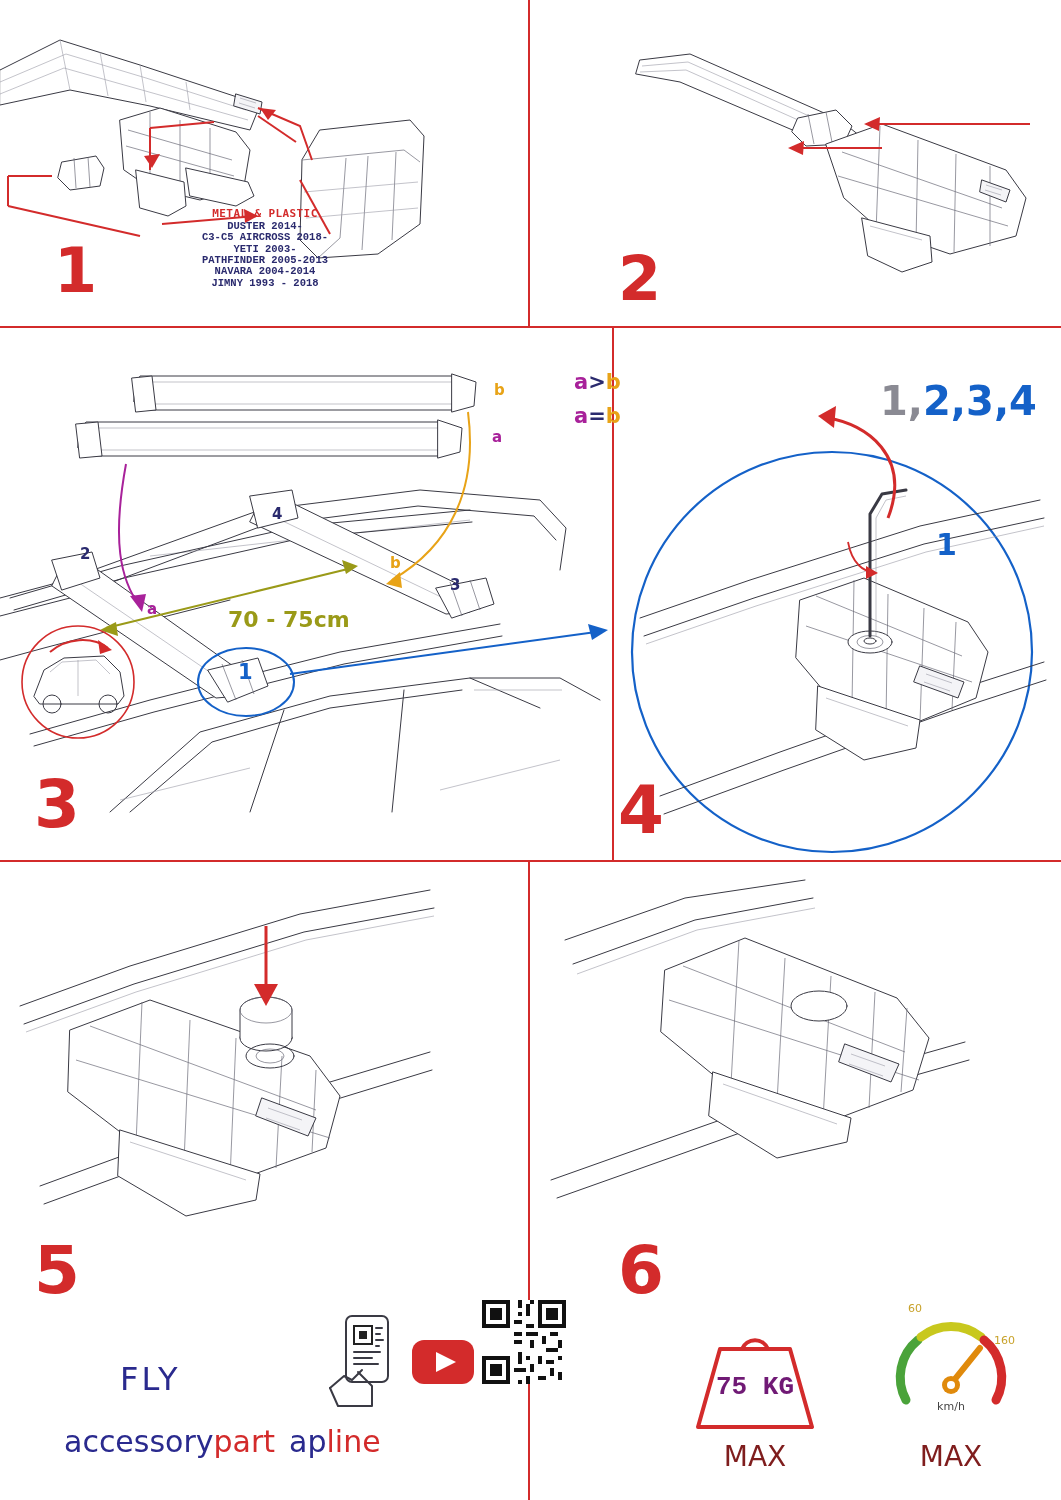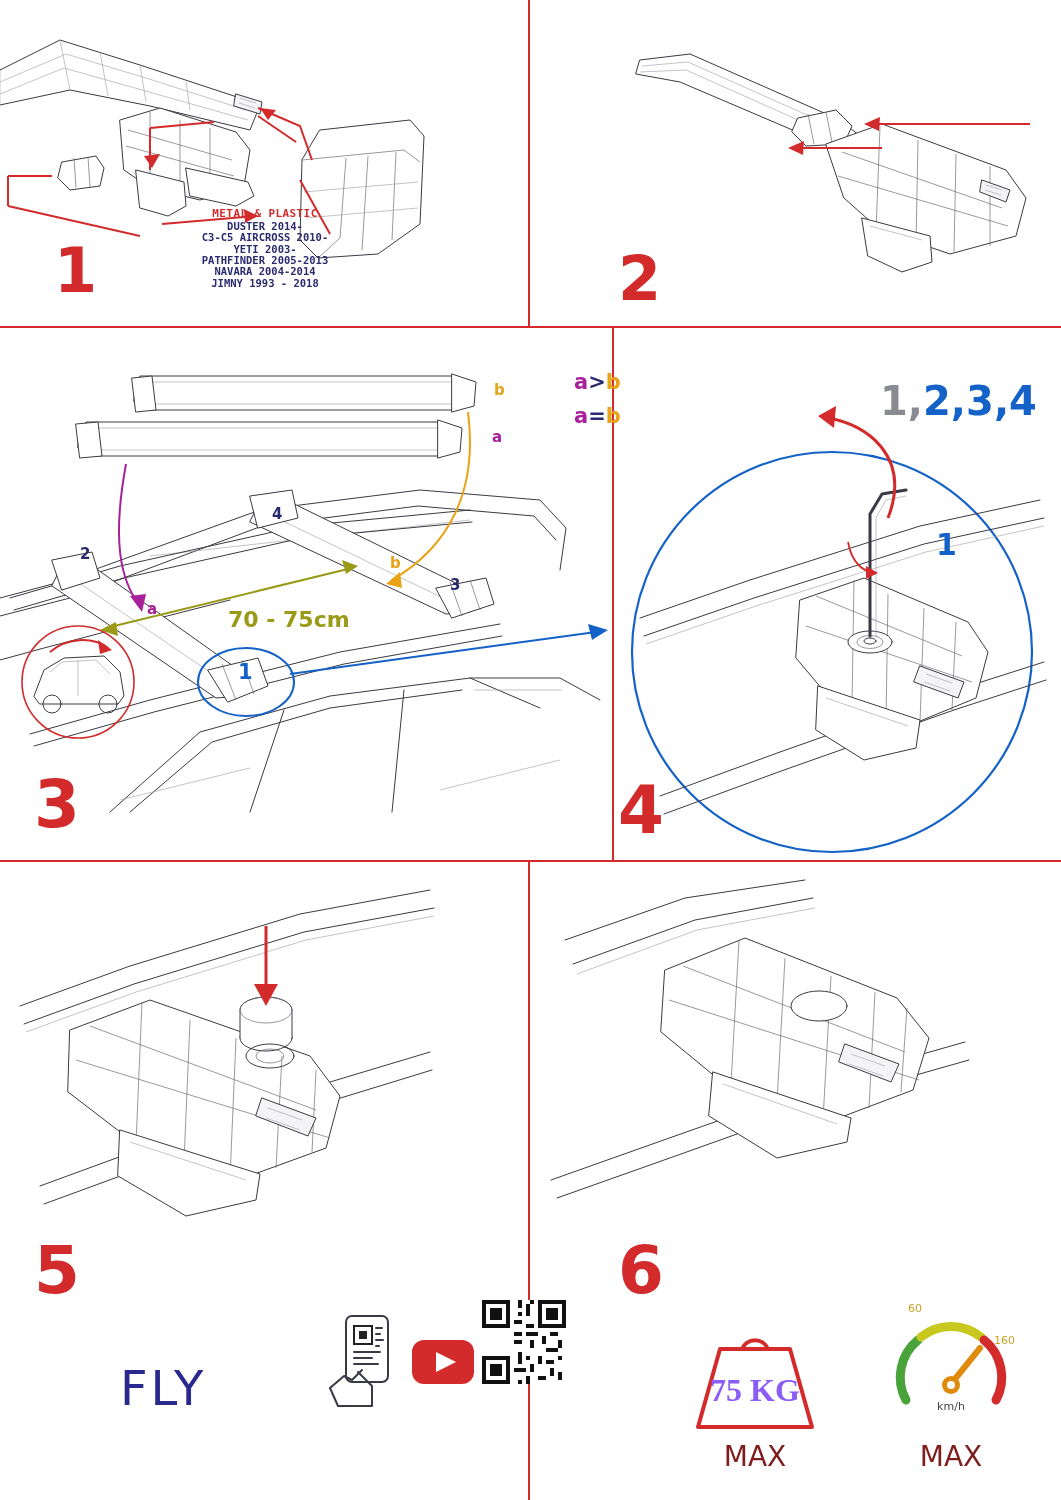--- a/index.html
+++ b/index.html
@@ -41,30 +41,30 @@
   .ab .eq{color:#2a2a6e;}
 
   .lbl{position:absolute;font-family:"DejaVu Sans", sans-serif;font-weight:700;}
 
   .seq{position:absolute;font-family:"DejaVu Sans", sans-serif;font-weight:700;font-size:40px;}
   .seq .g{color:#8a8a93;}
   .seq .bl{color:#1461c8;}
 
   
   .brand-fly{position:absolute;font-family:"DejaVu Sans", sans-serif;font-weight:400;
-             font-size:48px;letter-spacing:3px;color:#2a2a8e;}
+             font-size:32px;letter-spacing:3px;color:#2a2a8e;}
   .brand-line{position:absolute;font-family:"DejaVu Sans", sans-serif;font-size:30px;}
   .brand-line .acc{color:#2a2a8e;}
   .brand-line .part{color:#d32b2b;}
   .brand-line .ap{color:#2a2a8e;}
   .brand-line .line{color:#d32b2b;}
 
   .maxlbl{position:absolute;font-family:"DejaVu Sans", sans-serif;font-size:28px;color:#7f1d1d;}
-  .kgtxt{position:absolute;font-family:Liberation Serif, serif;font-weight:700;
-         font-size:32px;color:#8b5cf6;}
+  .kgtxt{position:absolute;font-family:Liberation Mono, monospace;font-weight:700;
+         font-size:26px;color:#701a75;}
   .kmh{position:absolute;font-family:"DejaVu Sans", sans-serif;font-size:11px;color:#444;}
   .gauge-num{position:absolute;font-family:"DejaVu Sans", sans-serif;font-size:11px;color:#c8a22a;}
 </style>
 </head>
 <body>
 
 <div class="sheet">
 
   <div class="divider" style="top:326px;"></div>
   <div class="divider" style="top:860px;"></div>
@@ -118,23 +118,23 @@
       <path class="red" d="M258 98 L300 116 L312 150"></path>
       <polygon class="redf" points="260,98 276,100 268,110"></polygon>
       <polygon class="redf" points="152,158 160,144 144,146"></polygon>
       <path class="red" d="M162 214 L256 206"></path>
       <polygon class="redf" points="258,206 244,199 245,213"></polygon>
     </svg>
   </div>
 
   <div style="position:absolute;left:140px;top:207px;width:250px;text-align:center;">
     <div class="cap-red" style="font-size:11px;letter-spacing:.4px;">METAL &amp; PLASTIC</div>
-    <div class="cap-navy" style="font-size:10.5px;line-height:1.08;margin-top:1px;">
+    <div class="cap-navy" style="font-size:10.5px;line-height:1.08;margin-top:1px;font-family:Liberation Mono, monospace;">
       <div>DUSTER 2014-</div>
-      <div>C3-C5 AIRCROSS 2010-</div>
+      <div>C3-C5 AIRCROSS 2018-</div>
       <div>YETI 2003-</div>
       <div>PATHFINDER 2005-2013</div>
       <div>NAVARA 2004-2014</div>
       <div>JIMNY 1993 - 2018</div>
     </div>
   </div>
 
   <div class="step-num" style="left:54px;top:240px;font-size:62px;">1</div>
 
   <div class="art" style="left:630px;top:40px;">
@@ -368,20 +368,23 @@
 
       <path class="ln fill-lt" d="M300 164 L354 184 L346 202 L294 182 Z"></path>
       <path class="ln-lt" d="M306 174 L340 186"></path>
       <path class="ln-lt" d="M304 184 L338 196"></path>
     </svg>
   </div>
 
   <div class="step-num" style="left:34px;top:1238px;font-size:66px;">5</div>
 
   <div class="brand-fly" style="left:120px;top:1360px;">FLY</div>
+  <div class="brand-line" style="left:64px;top:1424px;">
+    <span class="acc">accessory</span><span class="part">part</span><span style="display:inline-block;width:14px;"></span><span class="ap">ap</span><span class="line">line</span>
+  </div>
 
   <div class="art" style="left:328px;top:1314px;">
     <svg width="74" height="94" viewBox="0 0 74 94">
       <rect class="ln" x="18" y="2" width="42" height="66" rx="6" style="stroke-width:2"></rect>
       <rect x="26" y="12" width="18" height="18" fill="none" stroke="#222" stroke-width="2"></rect>
       <rect x="31" y="17" width="8" height="8" fill="#222"></rect>
       <path class="ln" d="M48 14 L54 14 M48 20 L52 20 M48 26 L55 26 M48 32 L51 32" style="stroke-width:2"></path>
       <path class="ln" d="M26 38 L52 38 M26 44 L44 44 M26 50 L50 50" style="stroke-width:2"></path>
       <path class="ln" d="M2 74 L16 62 L24 66 L34 56" style="stroke-width:2"></path>
       <path class="ln" d="M2 74 L10 92 L44 92 L44 72 L30 58" style="stroke-width:2"></path>

